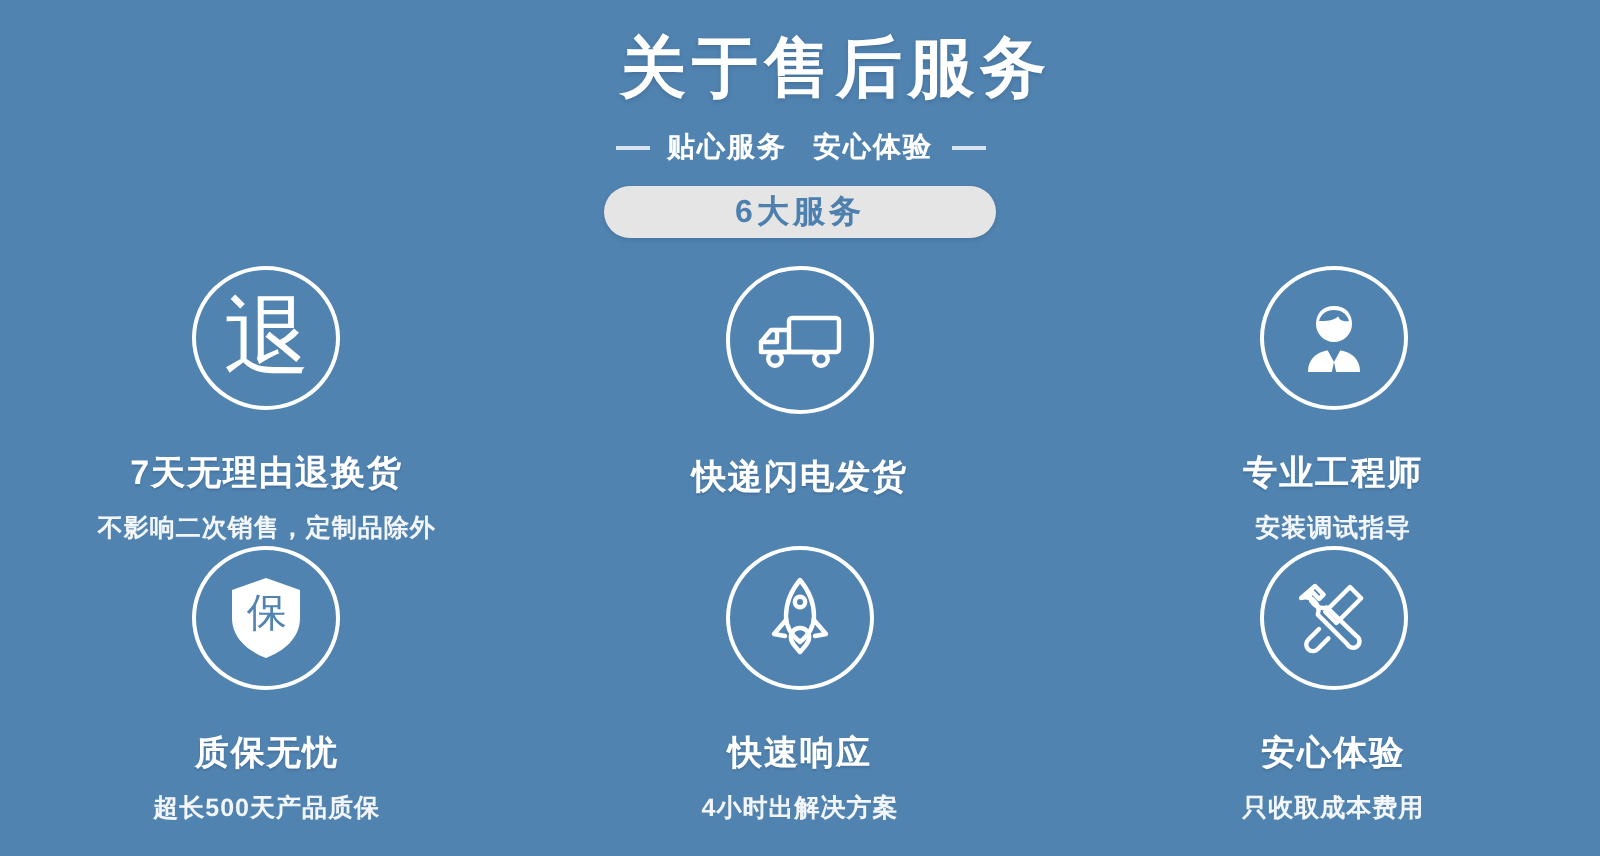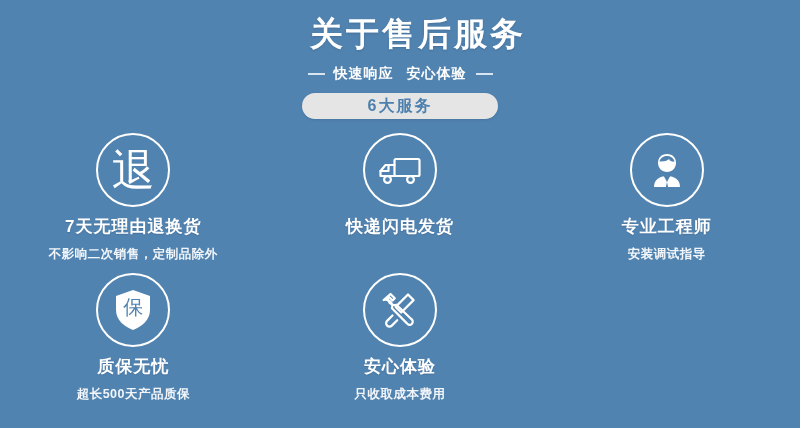--- a/index.html
+++ b/index.html
@@ -107,21 +107,21 @@
   }
   .icon-glyph {
     font-size: 43px;
     line-height: 1;
     font-weight: 400;
     color: #ffffff;
     font-family: "DejaVu Sans", "Liberation Sans", sans-serif;
     margin-top: 1px;
   }
   .cell-title {
-    margin-top: 8px;
+    margin-top: 20px;
     font-size: 17px;
     font-weight: bold;
     color: #ffffff;
     letter-spacing: 1px;
     text-shadow: 0 1px 1px rgba(30,60,95,0.22);
   }
   .cell-desc {
     margin-top: 8px;
     font-size: 12.5px;
     font-weight: bold;
@@ -134,21 +134,21 @@
 <body>
 
 <div id="banner">
 
   <div class="header">
     <div class="main-title">关于售后服务</div>
 
     <div class="sub-title-row">
       <span class="dash"></span>
       <span class="sub-words">
-        <span>快速响应</span>
+        <span>贴心服务</span>
         <span>安心体验</span>
       </span>
       <span class="dash"></span>
     </div>
 
     <div class="pill-wrap">
       <div class="pill">
         <span>6大服务</span>
       </div>
     </div>
@@ -200,20 +200,33 @@
           </svg>
           <span style="position:absolute;left:0;right:0;top:10px;text-align:center;font-size:20px;
                        line-height:20px;color:#5183b0;font-weight:500;
                        font-family:'DejaVu Sans','Liberation Sans',sans-serif;">保</span>
         </div>
       </div>
       <div class="cell-title">质保无忧</div>
       <div class="cell-desc">超长500天产品质保</div>
     </div>
 
+    <div class="cell">
+      <div class="icon-circle">
+        <svg width="40" height="46" viewBox="0 0 40 46" fill="none" stroke="#ffffff" stroke-width="2.2" stroke-linecap="round" stroke-linejoin="round" aria-hidden="true">
+          <path d="M20 4 c5 6 7 12 7 18 0 5-2 9-7 13 c-5-4-7-8-7-13 0-6 2-12 7-18 z"></path>
+          <circle cx="20" cy="15" r="2.6"></circle>
+          <path d="M13 24 L7 31 l5.5 1"></path>
+          <path d="M27 24 l6 7 l-5.5 1"></path>
+          <path d="M20 28 c-2.6 0-4.6 2-4.6 4.6 0 2.6 2 4.4 4.6 7.4 2.6-3 4.6-4.8 4.6-7.4 C24.6 30 22.6 28 20 28 z"></path>
+        </svg>
+      </div>
+      <div class="cell-title">快速响应</div>
+      <div class="cell-desc">4小时出解决方案</div>
+    </div>
 
     <div class="cell">
       <div class="icon-circle">
         <svg width="44" height="44" viewBox="0 0 44 44" fill="none" stroke="#ffffff" stroke-width="2.2" stroke-linecap="round" stroke-linejoin="round" aria-hidden="true">
           <path d="M12.5 6 l4.3 4.3 -2.2 2.2 -4.3-4.3 a6.6 6.6 0 0 0 8.1 8.5 L33 30.8 a3.2 3.2 0 1 1 -4.3 4.3 L13.9 20.3 A6.6 6.6 0 0 0 5.6 12 z"></path>
           <path d="M31 6.5 l5.6 5.6 -12.4 12.4 -5.6-5.6 z" transform="translate(-1,0)"></path>
           <path d="M14.5 27.5 l-5.4 5.4 a3.3 3.3 0 1 0 4.7 4.7 l5.4-5.4"></path>
         </svg>
       </div>
       <div class="cell-title">安心体验</div>

